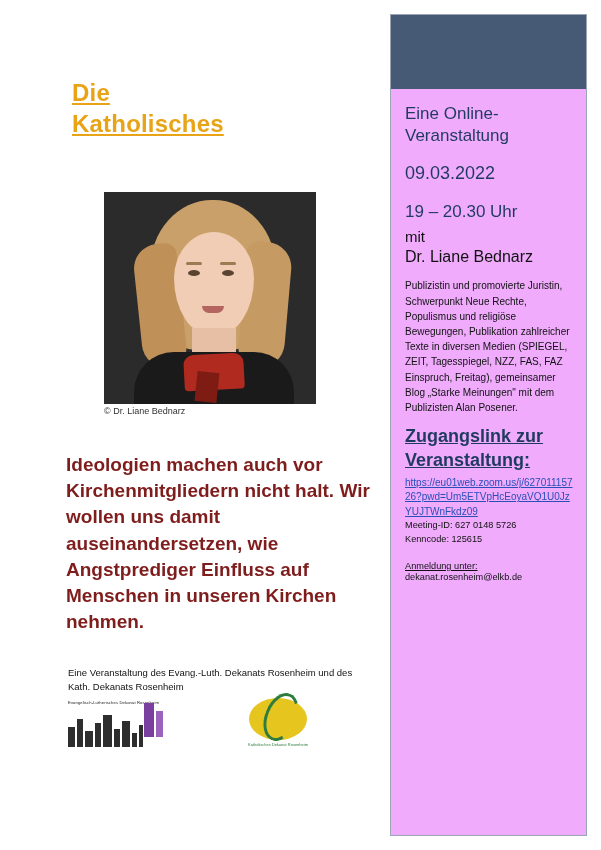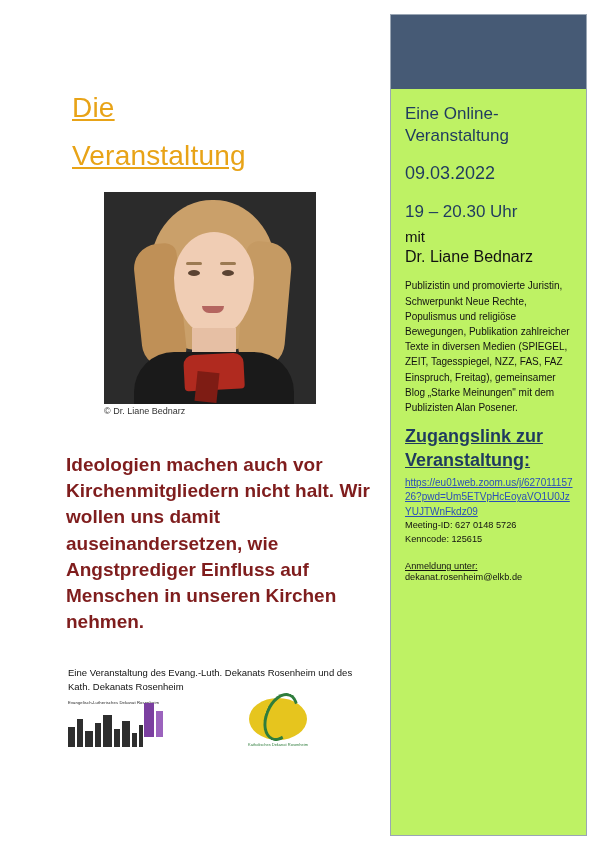--- a/index.html
+++ b/index.html
@@ -30,27 +30,26 @@
     height: 850px;
   }
 
   .title-block {
     position: absolute;
     left: 72px;
     top: 78px;
     width: 300px;
   }
   .title-line {
-    font-size: 28px;
-    font-weight: normal;
+    font-size: 24px;
+    font-weight: bold;
     color: #e8a317;
     text-decoration: underline;
     line-height: 1.28;
     letter-spacing: 0.2px;
-    margin-top: 12px;
   }
   .title-line.second {
     color: #e8a317;
   }
 
   .portrait-wrap {
     position: absolute;
     left: 104px;
     top: 192px;
     width: 212px;
@@ -277,21 +276,21 @@
   }
 
   
   .right-col {
     position: absolute;
     left: 390px;
     top: 14px;
     width: 197px;
     height: 822px;
     border: 1px solid #9aa6b4;
-    background: #bef264;
+    background: #f0abfc;
     box-sizing: border-box;
   }
   .right-banner {
     position: absolute;
     left: 0;
     top: 0;
     width: 100%;
     height: 74px;
     background: #465a75;
   }
@@ -369,21 +368,21 @@
 </style>
 </head>
 <body>
 
 <div class="page">
 
   <div class="left-col">
 
     <div class="title-block">
       <div class="title-line">Die</div>
-      <div class="title-line second">Veranstaltung</div>
+      <div class="title-line second">Katholisches</div>
     </div>
 
     <div class="portrait-wrap">
       <div class="portrait">
         <div class="p-hair"></div>
         <div class="p-hair-left"></div>
         <div class="p-hair-right"></div>
         <div class="p-face"></div>
         <div class="p-brow l"></div>
         <div class="p-brow r"></div>

